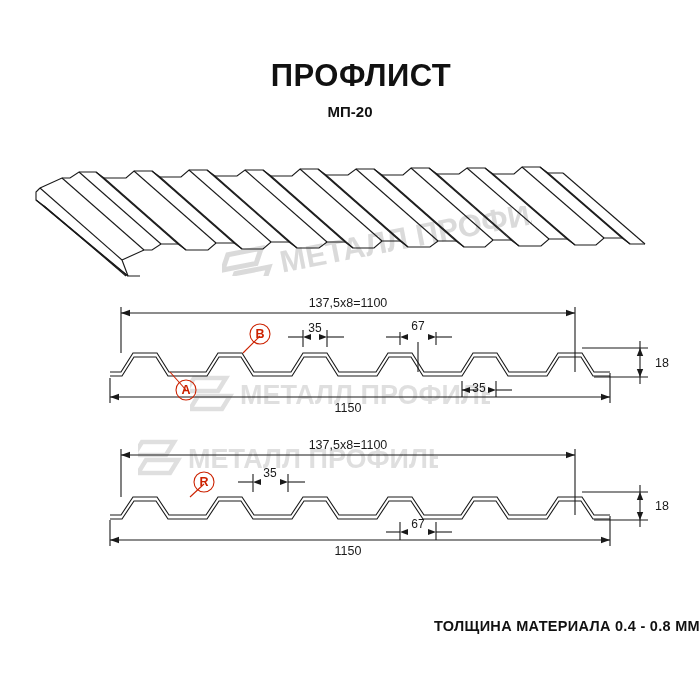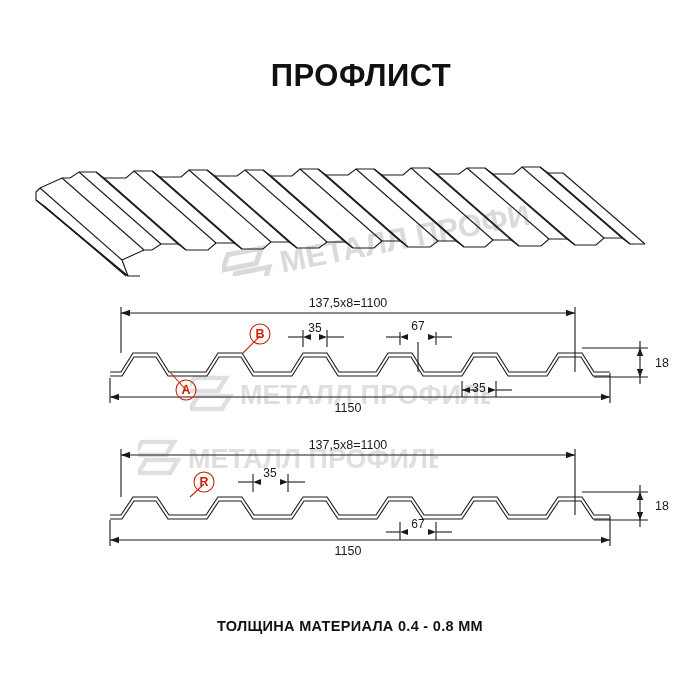--- a/index.html
+++ b/index.html
@@ -40,21 +40,21 @@
     text-align: center;
     font-size: 15px;
     font-weight: bold;
     color: #111111;
   }
   .footer {
     position: absolute;
     top: 618px;
     left: 0;
     width: 700px;
-    text-align: center;
+    text-align: right;
     font-size: 14.5px;
     font-weight: bold;
     letter-spacing: 0.3px;
     color: #111111;
   }
   svg {
     display: block;
   }
   .drawing {
     position: absolute;
@@ -69,20 +69,21 @@
   .wm-1 { left: 222px; top: 206px; }
   .wm-2 { left: 190px; top: 364px; }
   .wm-3 { left: 138px; top: 428px; }
 </style>
 </head>
 <body>
 
 <div class="page">
 
   <div class="title">ПРОФЛИСТ</div>
+  <div class="subtitle">МП-20</div>
 
   <div class="wm wm-1">
     <svg width="310" height="70" viewBox="0 0 310 70" xmlns="http://www.w3.org/2000/svg">
       <g transform="rotate(-11 155 35)">
         <path d="M6 20 h34 l-8 14 h-34 z" fill="none" stroke="#d9d9d9" stroke-width="5"></path>
         <path d="M10 40 h34 l-8 14 h-34 z" fill="none" stroke="#d9d9d9" stroke-width="5"></path>
         <text x="56" y="48" font-family="Liberation Sans, sans-serif" font-size="31" font-weight="bold" fill="#d9d9d9">МЕТАЛЛ ПРОФИЛЬ</text>
       </g>
     </svg>
   </div>

